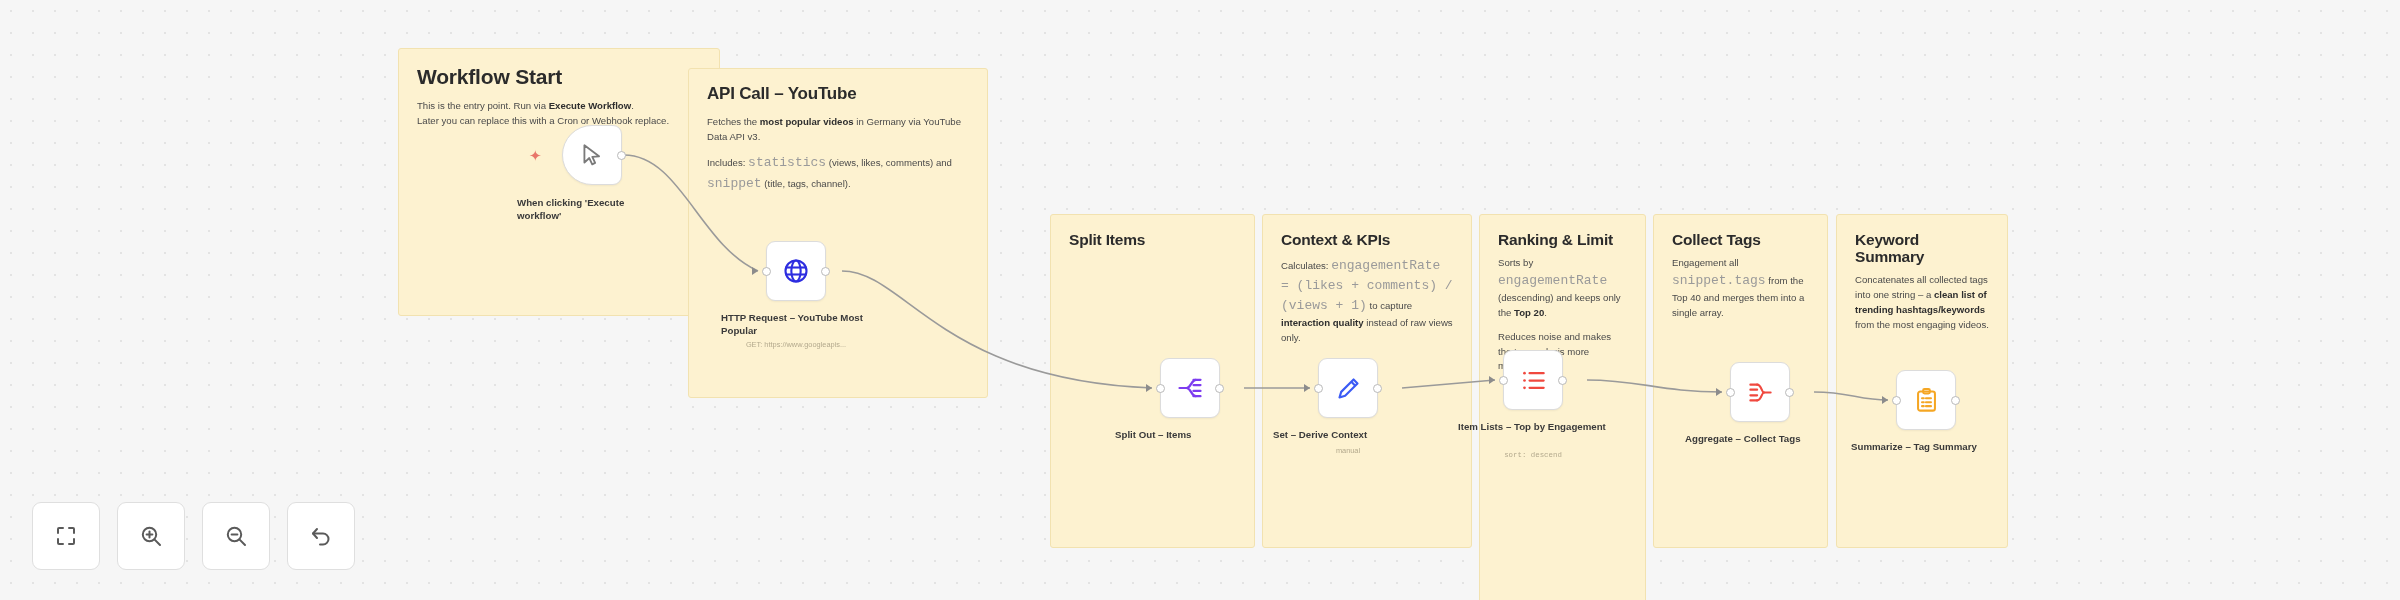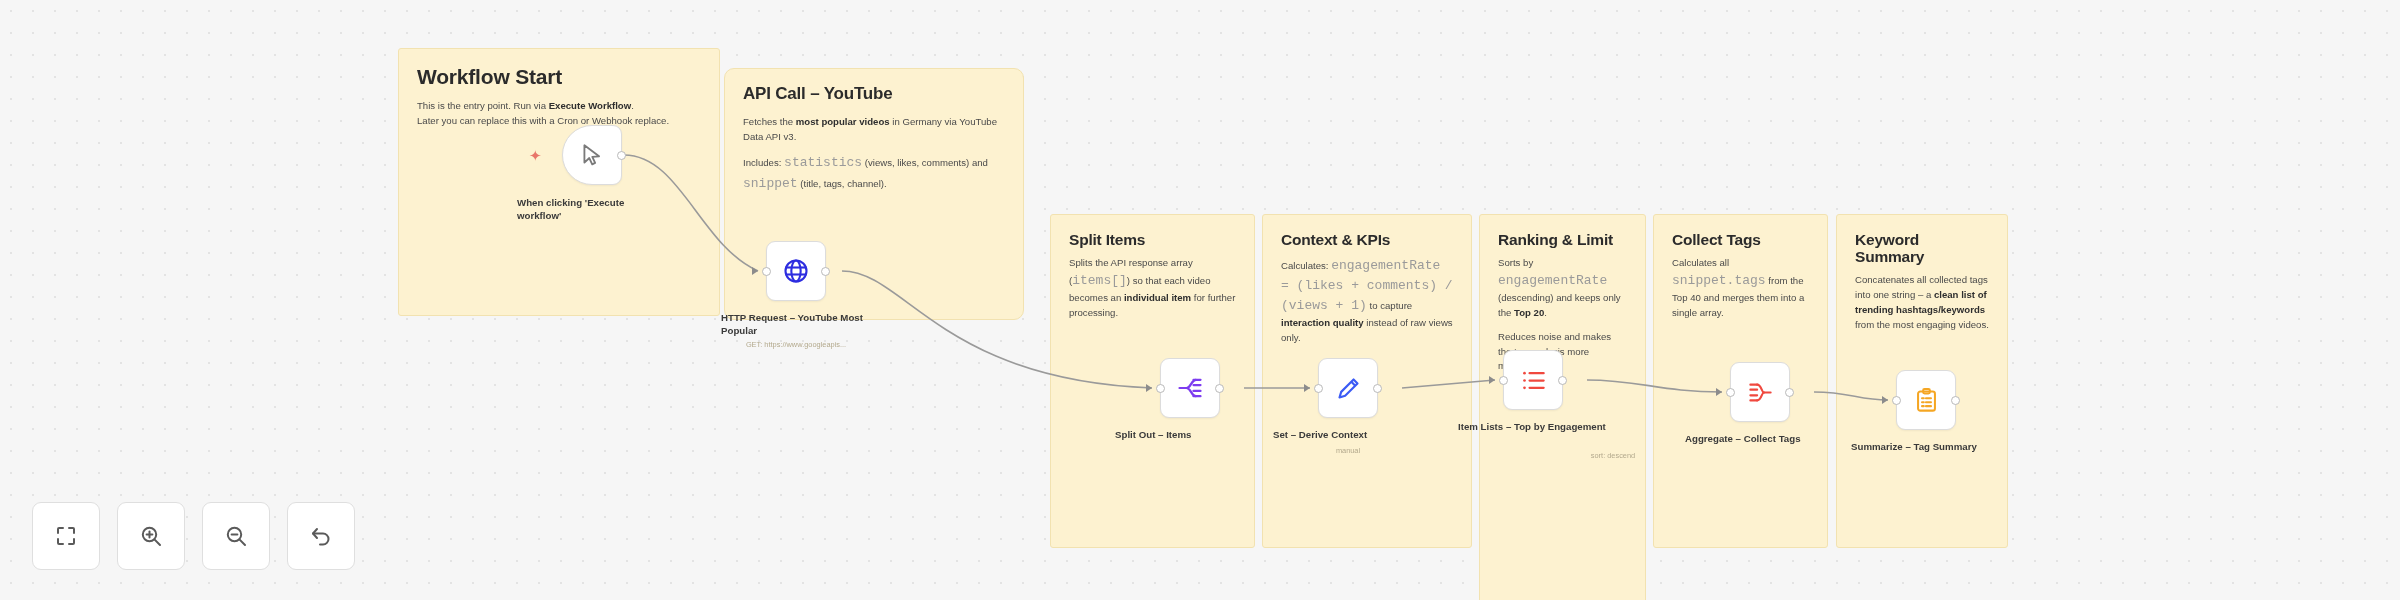--- a/index.html
+++ b/index.html
@@ -147,56 +147,53 @@
 <div id="canvas">
 
   <div class="sticky" style="left:398px; top:48px; width:322px; height:268px;">
     <h2>Workflow Start</h2>
     <p>
       <span>This is the entry point. Run via </span><b>Execute Workflow</b><span>.</span><br>
       <span>Later you can replace this with a Cron or Webhook replace.</span>
     </p>
   </div>
 
-  <div class="sticky" style="left:724px; top:68px; width:300px; height:252px;border-radius:10px;">
+  <div class="sticky" style="left:688px; top:68px; width:300px; height:330px;">
     <h2 class="title-sm" style="font-size:17px;">API Call – YouTube</h2>
     <p>
       <span>Fetches the </span><b>most popular videos</b><span> in Germany via YouTube Data API v3.</span>
     </p>
     <p>
       <span>Includes: </span><code>statistics</code><span> (views, likes, comments) and </span><code>snippet</code><span> (title, tags, channel).</span>
     </p>
   </div>
 
   <div class="sticky small" style="left:1050px; top:214px; width:205px; height:334px;">
     <h2>Split Items</h2>
-    <p>
-      <span>Splits the API response array (</span><code>items[]</code><span>) so that each video becomes an </span><b>individual item</b><span> for further processing.</span>
-    </p>
   </div>
 
   <div class="sticky small" style="left:1262px; top:214px; width:210px; height:334px;">
     <h2>Context &amp; KPIs</h2>
     <p>
       <span>Calculates: </span><code>engagementRate = (likes + comments) / (views + 1)</code><span> to capture </span><b>interaction quality</b><span> instead of raw views only.</span>
     </p>
   </div>
 
   <div class="sticky small" style="left:1479px; top:214px; width:167px; height:404px;">
     <h2>Ranking &amp; Limit</h2>
     <p>
       <span>Sorts by </span><code>engagementRate</code><span> (descending) and keeps only the </span><b>Top 20</b><span>.</span>
     </p>
     <p>Reduces noise and makes the tag analysis more meaningful.</p>
   </div>
 
   <div class="sticky small" style="left:1653px; top:214px; width:175px; height:334px;">
     <h2>Collect Tags</h2>
     <p>
-      <span>Calculates all </span><code>snippet.tags</code><span> from the Top 40 and merges them into a single array.</span>
+      <span>Engagement all </span><code>snippet.tags</code><span> from the Top 40 and merges them into a single array.</span>
     </p>
   </div>
 
   <div class="sticky small" style="left:1836px; top:214px; width:172px; height:334px;">
     <h2>Keyword Summary</h2>
     <p>
       <span>Concatenates all collected tags into one string – a </span><b>clean list of trending hashtags/keywords</b><span> from the most engaging videos.</span>
     </p>
   </div>
 
@@ -279,21 +276,21 @@
         <line x1="8.5" y1="5.5" x2="21" y2="5.5"></line>
         <line x1="8.5" y1="12" x2="21" y2="12"></line>
         <line x1="8.5" y1="18.5" x2="21" y2="18.5"></line>
       </svg>
     </span>
     <span class="port in"></span>
     <span class="port out"></span>
   </div>
   <div class="arrowhead" style="left:1489px; top:380px;"></div>
   <div class="node-label" style="left:1458px; top:421px;">Item Lists – Top by Engagement</div>
-  <div class="node-sub" style="left:1528px; top:451px;">sort: descend</div>
+  <div class="node-sub" style="left:1448px; top:451px;font-family:Liberation Mono, monospace;">sort: descend</div>
 
   <div class="node" style="left:1730px; top:362px;">
     <span>
       <svg width="27" height="27" viewBox="0 0 24 24" fill="none" stroke="#f0483e" stroke-width="1.9" stroke-linecap="round">
         <line x1="3" y1="5" x2="9" y2="5"></line>
         <line x1="3" y1="9.5" x2="9" y2="9.5"></line>
         <line x1="3" y1="14.5" x2="9" y2="14.5"></line>
         <line x1="3" y1="19" x2="9" y2="19"></line>
         <path d="M9 5 C 13 5, 13 12, 15 12"></path>
         <path d="M9 19 C 13 19, 13 12, 15 12"></path>

